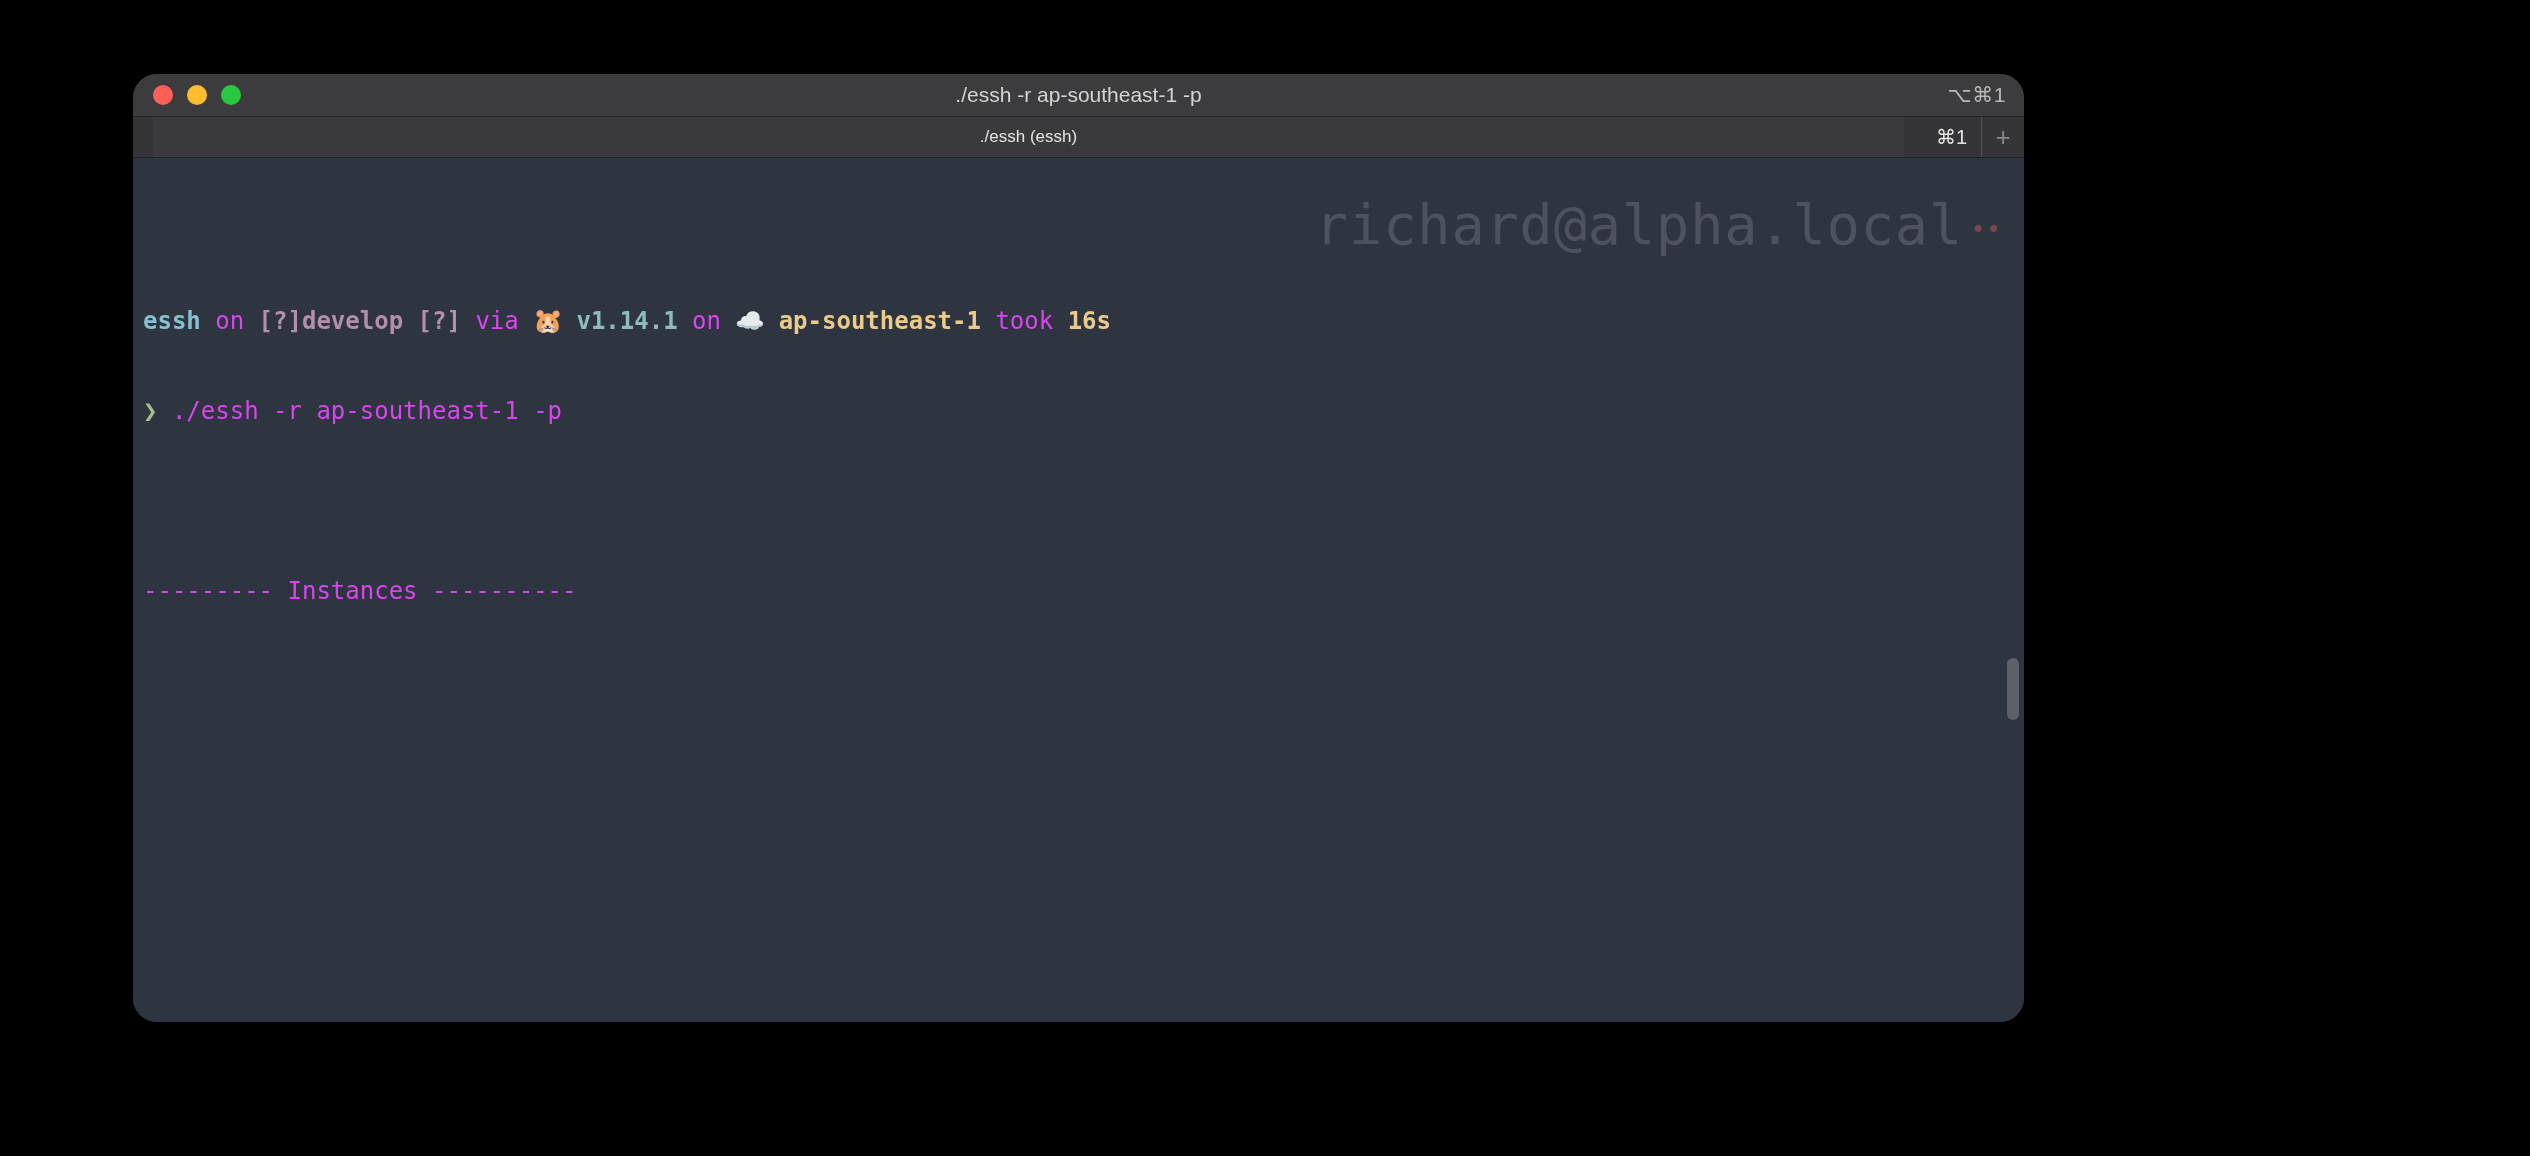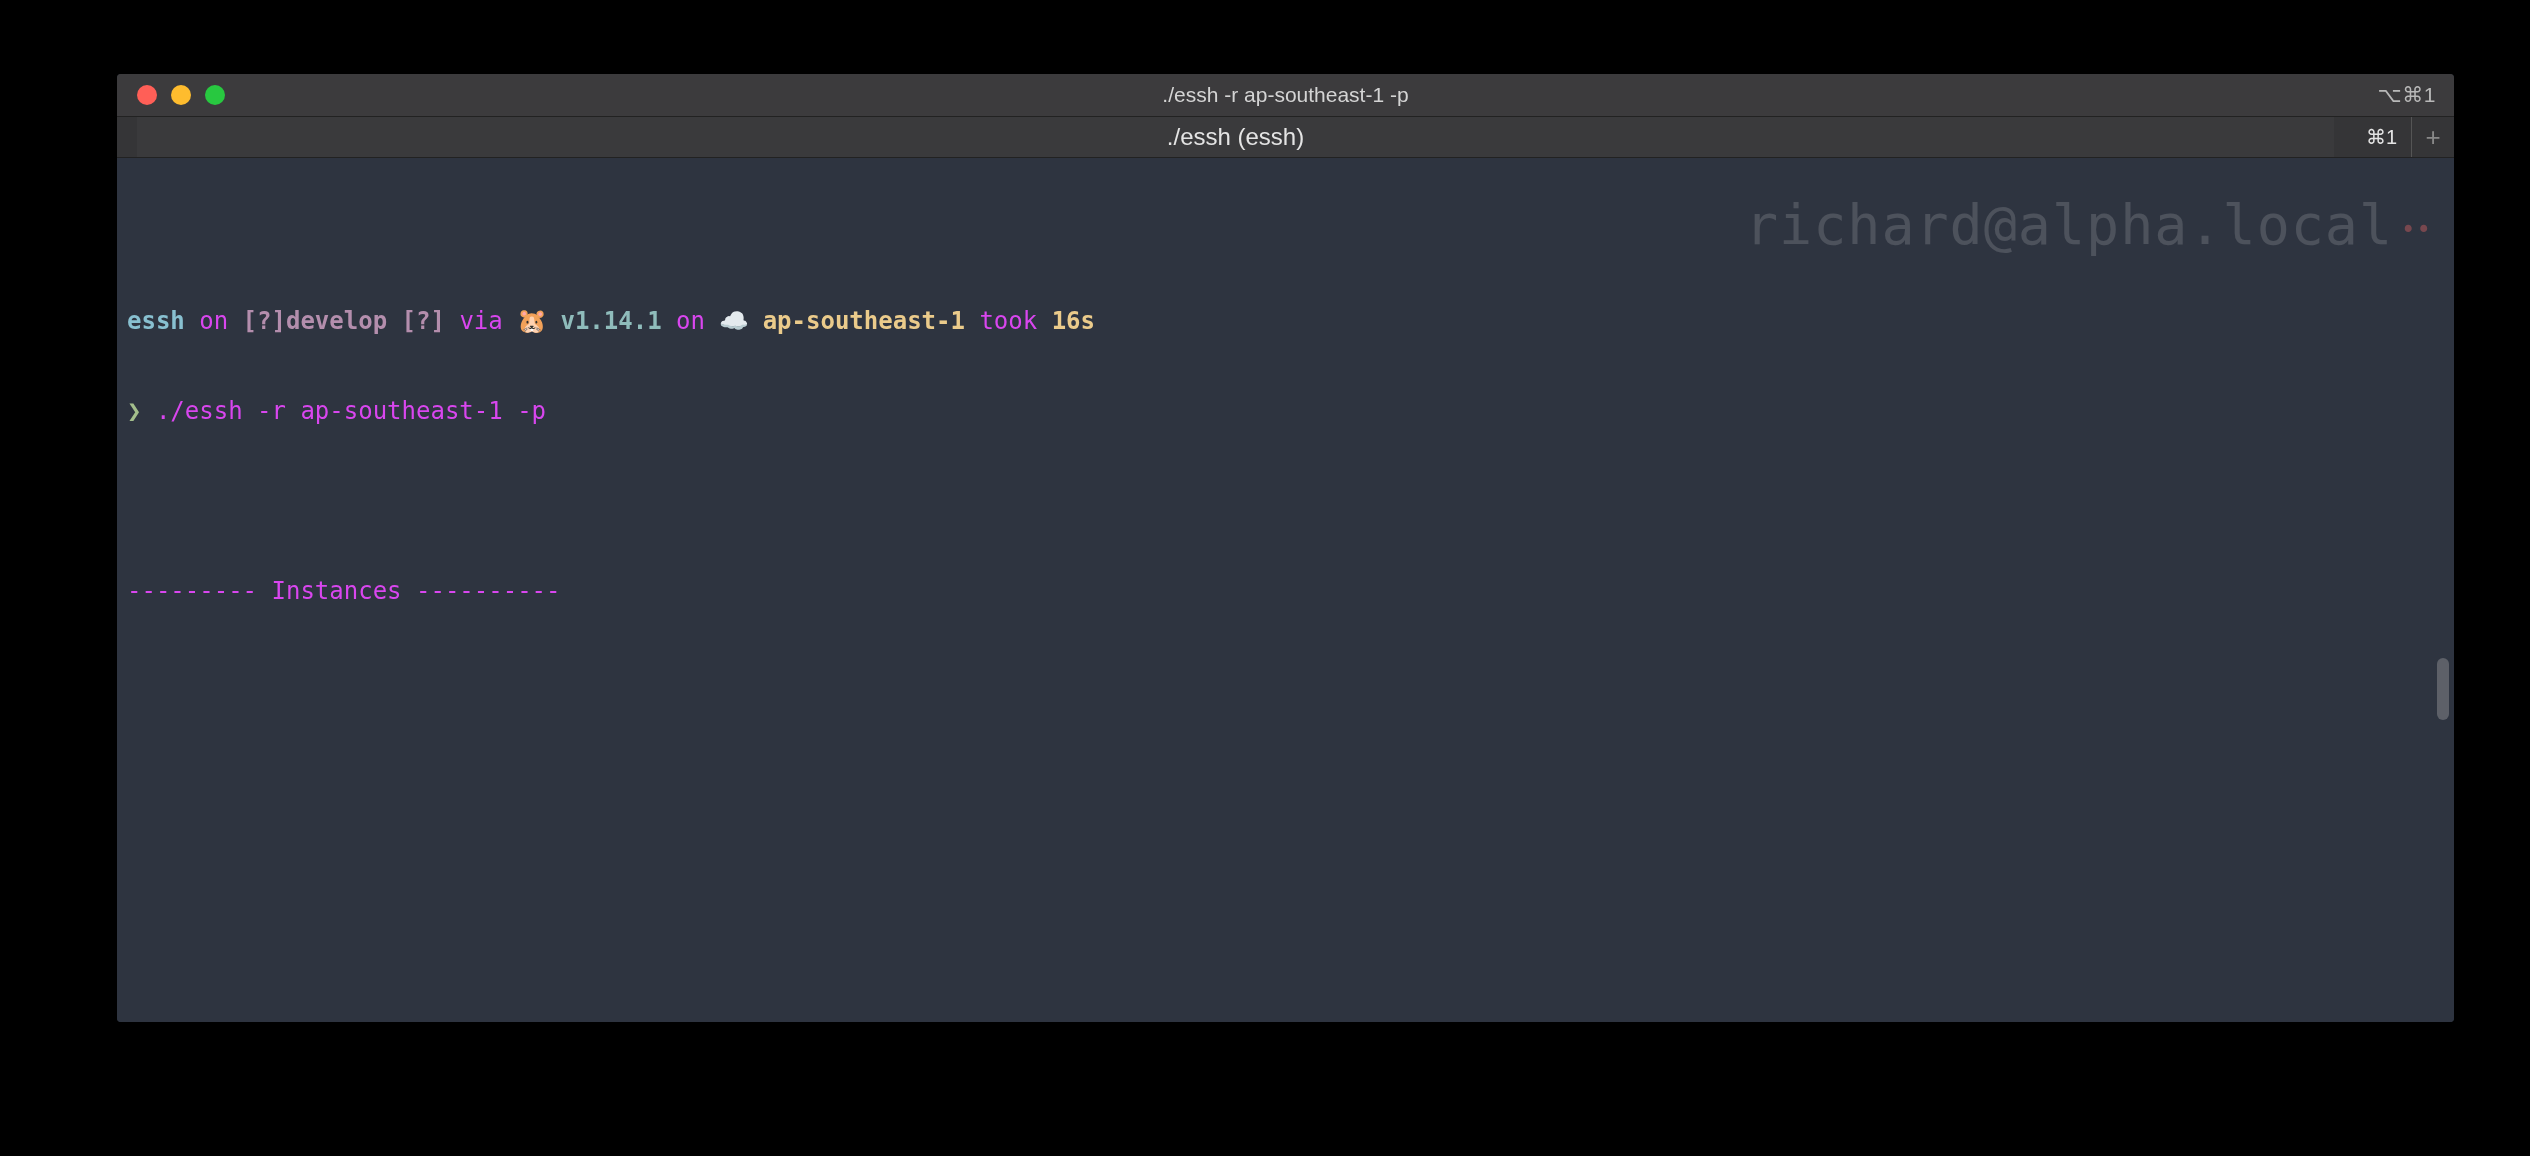--- a/index.html
+++ b/index.html
@@ -6,26 +6,26 @@
     margin: 0;
     padding: 0;
     background: #000;
     width: 2530px;
     height: 1156px;
     font-family: "SF Mono", "Menlo", "Consolas", monospace;
     -webkit-font-smoothing: antialiased;
   }
   .window {
     position: absolute;
-    left: 117px;
+    left: 133px;
     top: 74px;
-    width: 2337px;
+    width: 1891px;
     height: 948px;
     background: #2e3440;
-    border-radius: 4px;
+    border-radius: 24px;
     box-shadow: 0 30px 80px rgba(0,0,0,0.8);
     overflow: hidden;
     display: flex;
     flex-direction: column;
   }
   .titlebar {
     height: 42px;
     background: #3c3b3d;
     display: flex;
     align-items: center;
@@ -71,21 +71,21 @@
     border-bottom: 1px solid #222;
     position: relative;
   }
   .tab {
     flex: 1;
     display: flex;
     align-items: center;
     justify-content: center;
     color: #e4e4e4;
     font-family: -apple-system, "Helvetica Neue", Arial, sans-serif;
-    font-size: 24px;
+    font-size: 17px;
     font-weight: 500;
     background: #3a3a3c;
     margin-left: 20px;
   }
   .tab-right {
     width: 120px;
     display: flex;
     align-items: center;
     justify-content: flex-end;
     gap: 0;

